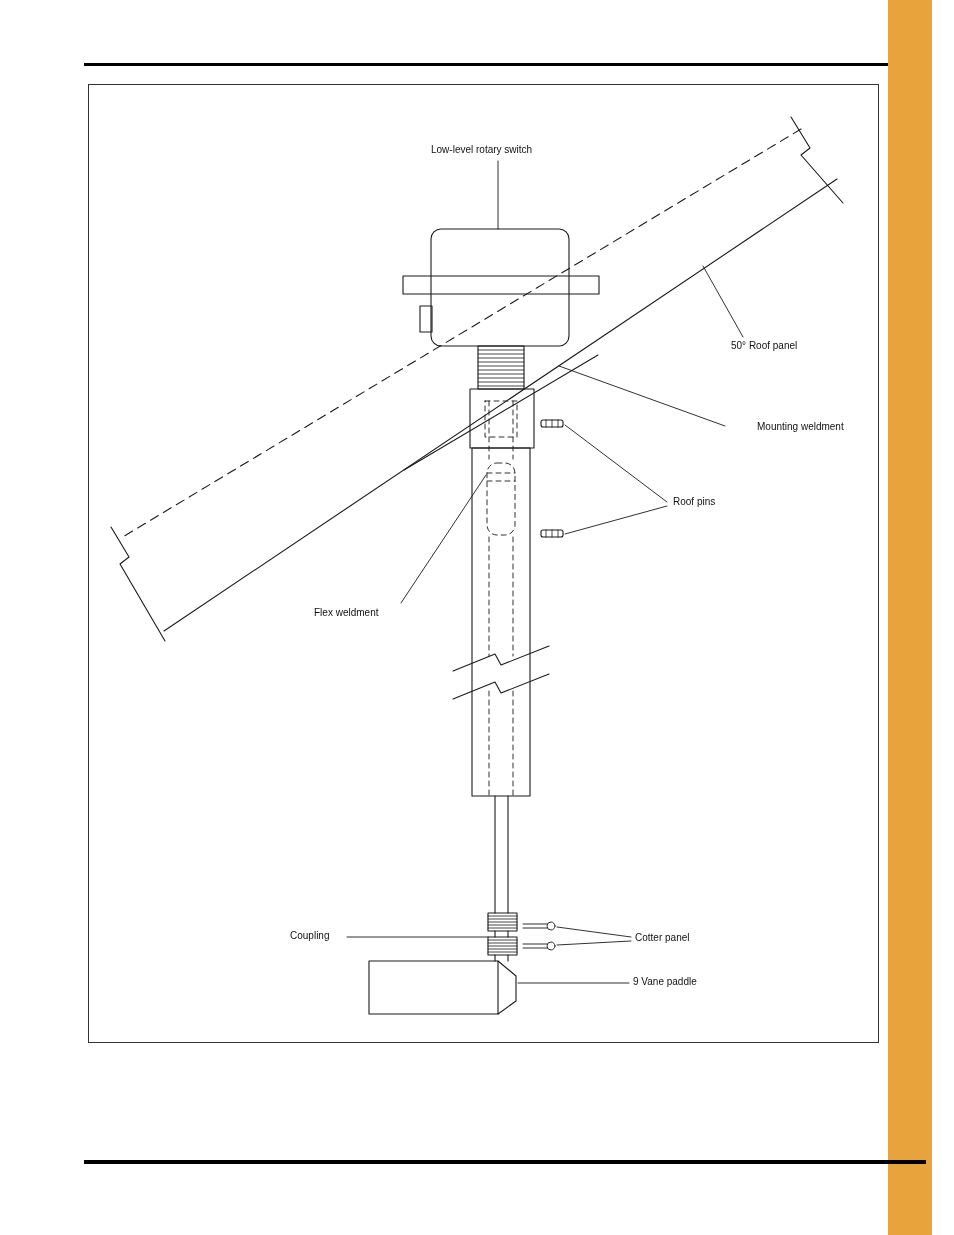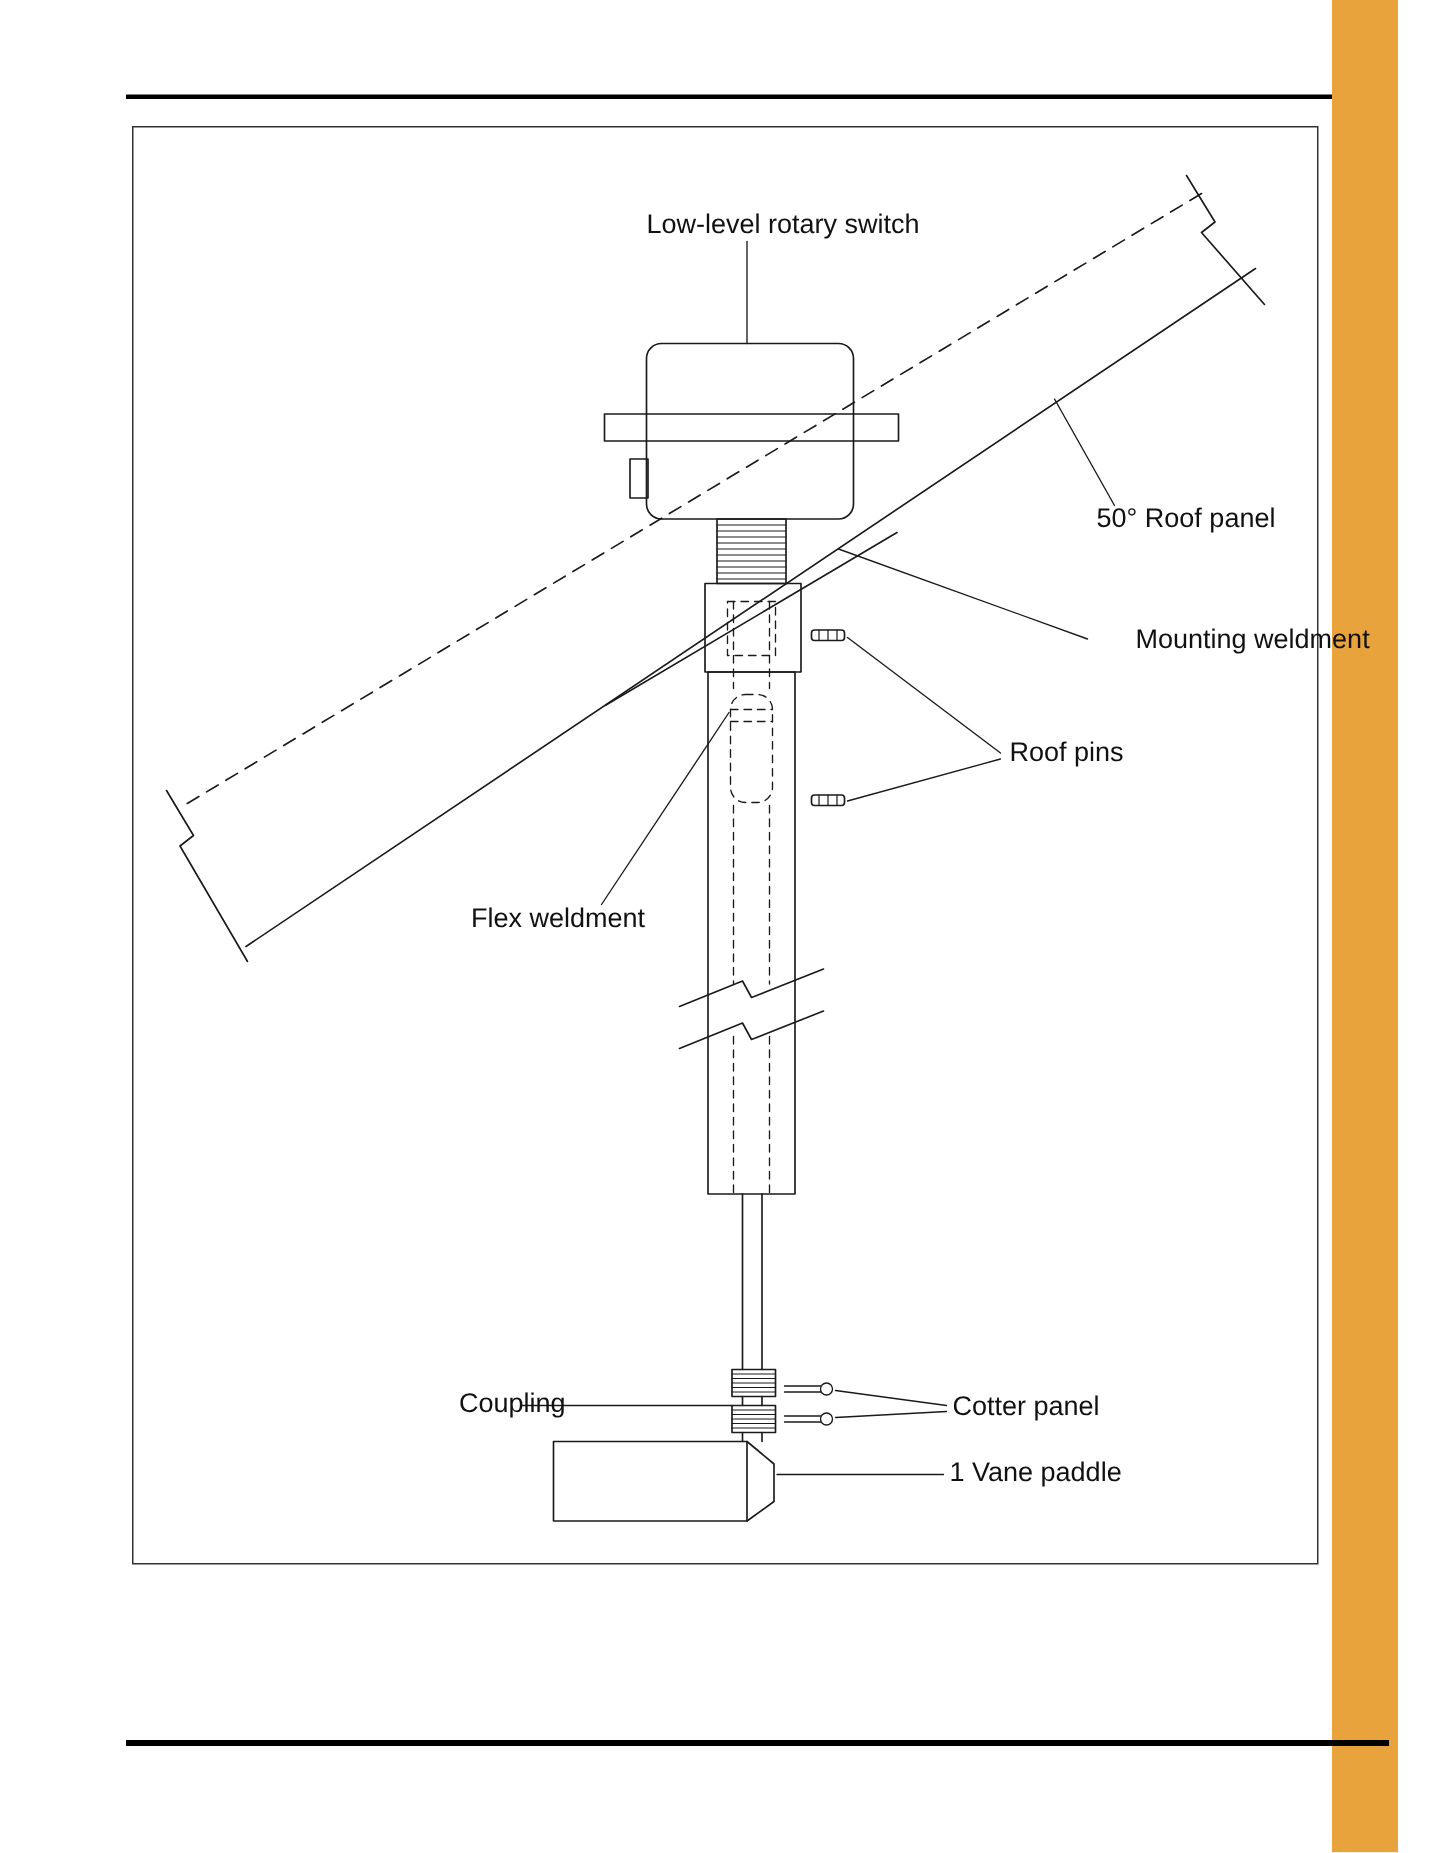--- a/index.html
+++ b/index.html
@@ -25,31 +25,31 @@
     width:789px;height:957px;
     border:1px solid #333;
     background:#ffffff;
   }
   .diagram-box svg{
     position:absolute;left:0;top:0;
     width:789px;height:957px;
   }
   .dlabel{
     position:absolute;
-    font-size:18px;
+    font-size:10px;
     color:#111;
     white-space:nowrap;
     line-height:15px;
   }
   .lbl-rotary   {left:342px;top:57px;}
   .lbl-roof     {left:642px;top:253px;}
   .lbl-weldment {left:640px;top:334px;margin-left:28px;}
   .lbl-rollpins {left:584px;top:409px;}
   .lbl-flex     {left:225px;top:520px;}
-  .lbl-coupling {left:217px;top:843px;}
+  .lbl-coupling {left:201px;top:843px;}
   .lbl-cotter   {left:546px;top:845px;}
   .lbl-paddle   {left:544px;top:889px;}
 </style>
 </head>
 <body>
 
 <div class="page">
 
   <div class="rule rule-top"></div>
   <div class="gold-bar"></div>
@@ -141,17 +141,17 @@
       </g>
     </svg>
 
     <div class="dlabel lbl-rotary">Low-level rotary switch</div>
     <div class="dlabel lbl-roof">50° Roof panel</div>
     <div class="dlabel lbl-weldment">Mounting weldment</div>
     <div class="dlabel lbl-rollpins">Roof pins</div>
     <div class="dlabel lbl-flex">Flex weldment</div>
     <div class="dlabel lbl-coupling">Coupling</div>
     <div class="dlabel lbl-cotter">Cotter panel</div>
-    <div class="dlabel lbl-paddle">1 Vane paddle</div>
+    <div class="dlabel lbl-paddle">9 Vane paddle</div>
   </div>
 
   <div class="rule rule-bottom"></div>
 </div>
 
 </body></html>

